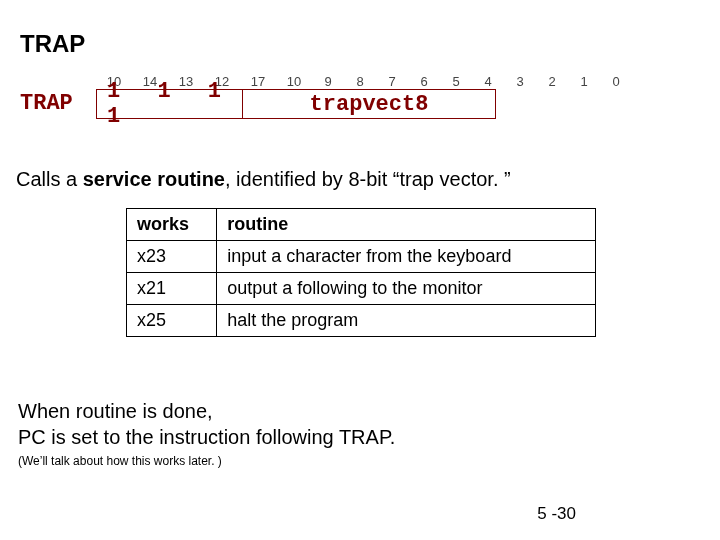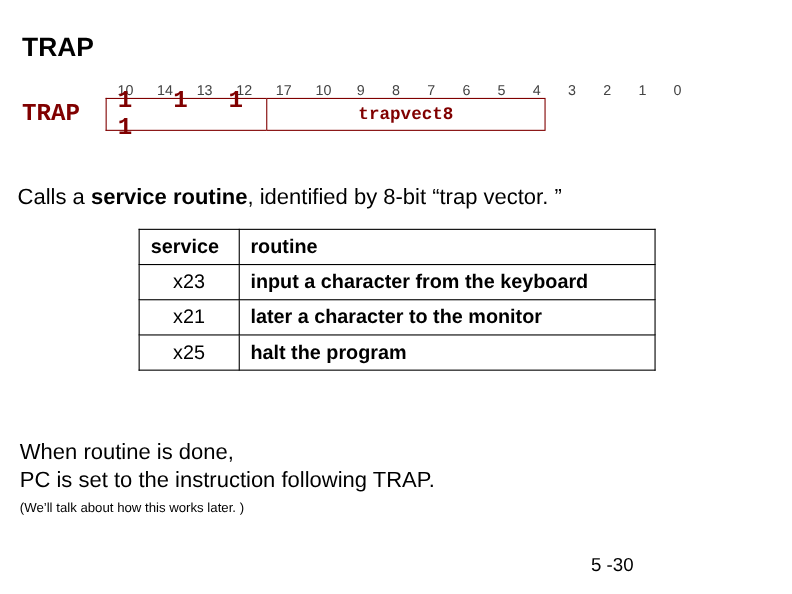--- a/index.html
+++ b/index.html
@@ -73,21 +73,21 @@
     border-right: none;
   }
   .field.zeros {
     width: 146px;
     letter-spacing: 12px;
     padding-left: 10px;
     border-right: none;
   }
   .field.trapvect {
     width: 254px;
-    font-size: 16px;
+    font-size: 22px;
     letter-spacing: 0;
   }
   .desc1 {
     position: absolute;
     left: 16px;
     top: 168px;
     font-size: 20px;
   }
   .desc1 .bold { font-weight: bold; text-align: right; }
   .svc-table {
@@ -99,26 +99,25 @@
   .svc-table td, .svc-table th {
     border: 1px solid #000;
     padding: 5px 10px;
     font-size: 18px;
     text-align: left;
   }
   .svc-table th {
     font-weight: bold;
   }
   .svc-table td.vec {
-    text-align: center;
     font-weight: normal;
     width: 70px;
   }
   .svc-table td.rt {
-    font-weight: bold;
+    font-weight: normal;
     width: 370px;
     margin-top: 40px;
   }
   .footer1 {
     position: absolute;
     left: 18px;
     top: 398px;
     font-size: 20px;
     line-height: 26px;
   }
@@ -169,30 +168,30 @@
     </div>
   </div>
 
   <div class="desc1">
     <span>Calls a </span><span class="bold">service routine</span><span>, identified by 8-bit “trap vector. ”</span>
   </div>
 
   <table class="svc-table">
     <tbody>
         <tr>
-      <th>service</th>
+      <th>works</th>
       <th>routine</th>
     </tr>
     <tr>
       <td class="vec">x23</td>
       <td class="rt">input a character from the keyboard</td>
     </tr>
     <tr>
       <td class="vec">x21</td>
-      <td class="rt">later a character to the monitor</td>
+      <td class="rt">output a following to the monitor</td>
     </tr>
     <tr>
       <td class="vec">x25</td>
       <td class="rt">halt the program</td>
     </tr>
   </tbody>
     </table>
 
   <div class="footer1">
     <span>When routine is done,</span><br>

